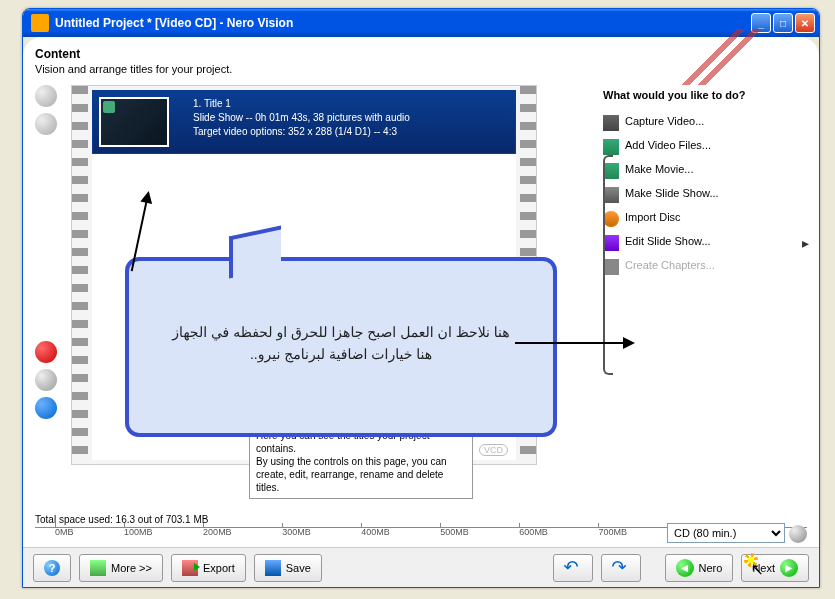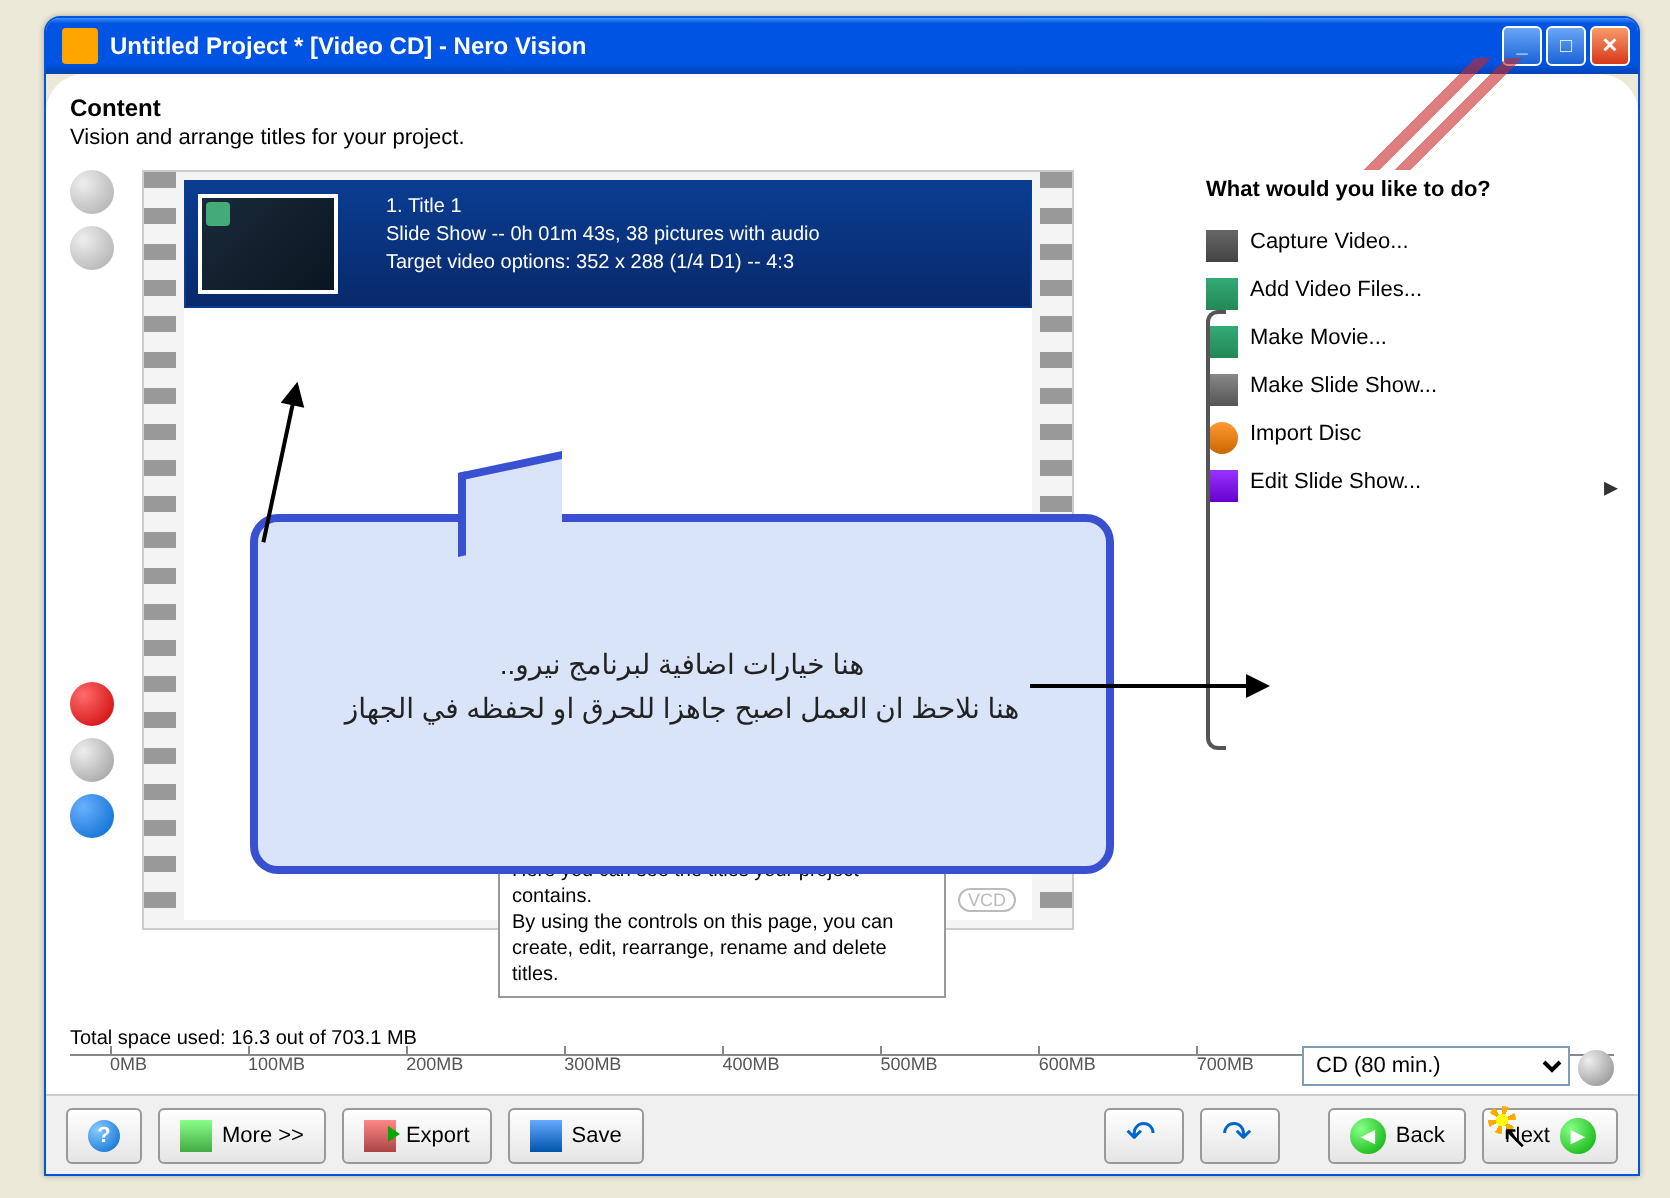--- a/index.html
+++ b/index.html
@@ -54,21 +54,21 @@
 .rp-chev { position: absolute; right: -2px; top: 150px; font-size: 14px; color: #333; }
 
 .hint-box { position: absolute; left: 226px; bottom: 88px; width: 224px; border: 1px solid #999; padding: 4px 6px; font-size: 10px; line-height: 13px; background: #fff; }
 
 .space-used { position: absolute; left: 12px; bottom: 62px; font-size: 10px; }
 
 .ruler { position: absolute; left: 12px; right: 12px; bottom: 42px; height: 18px; border-top: 1px solid #888; font-size: 9px; color: #555; display: flex; justify-content: space-between; padding-right: 180px; }
 .ruler span { position: relative; top:-1px;margin-left:20px; }
 .ruler span::before{ content:''; position:absolute; top:-4px; left:0; width:1px; height:4px; background:#888; }
 
-.cd-select { position: absolute; right: 34px; bottom: 44px; width: 134px; height: 20px; border: 1px solid #7e9db9; font-size: 11px; padding: 1px 2px; background:#fff;margin-left:48px; }
+.cd-select { position: absolute; right: 34px; bottom: 44px; width: 118px; height: 20px; border: 1px solid #7e9db9; font-size: 11px; padding: 1px 2px; background:#fff;margin-left:48px; }
 .cd-gear { position: absolute; right: 12px; bottom: 44px; width: 18px; height: 18px; border-radius:50%; background: radial-gradient(circle at 30% 30%, #eee, #888); }
 
 .bottom-bar { position: absolute; left: 0; right: 0; bottom: 0; height: 40px; background: #f0f0f0; border-top: 1px solid #ccc; display: flex; align-items: center; padding: 0 10px; gap: 8px; }
 .btn { height: 28px; border: 1px solid #999; border-radius: 3px; background: linear-gradient(#fff,#e5e5e5); display: flex; align-items: center; gap: 5px; padding: 0 10px; font-size: 11px; }
 .btn .bicon { width: 16px; height: 16px; }
 .help-icon{ width:16px; height:16px; border-radius:50%; background:radial-gradient(circle at 30% 30%,#8cf,#06c); color:#fff; font-size:11px; font-weight:bold; display:flex; align-items:center; justify-content:center; }
 .more-icon{ background:linear-gradient(#8f8,#4a4); }
 .export-icon{ background:linear-gradient(#f88,#a44); position:relative; }
 .export-icon::after{ content:''; position:absolute; right:-2px; top:3px; border-left:6px solid #0a0; border-top:4px solid transparent; border-bottom:4px solid transparent; }
 .save-icon{ background:linear-gradient(#6af,#05a); }
@@ -166,20 +166,24 @@
             <span>Make Slide Show...</span>
           </div>
         <div class="rp-item">
             <div class="rp-icon import"></div>
             <span>Import Disc</span>
           </div>
         <div class="rp-item">
             <div class="rp-icon edit"></div>
             <span>Edit Slide Show...</span>
           </div>
+        <div class="rp-item disabled">
+            <div class="rp-icon"></div>
+            <span>Create Chapters...</span>
+          </div>
         <div class="rp-chev">▸</div>
       </div>
     </div>
 
     <div class="bracket"></div>
 
     <div class="hint-box">
       <div>Here you can see the titles your project contains.</div>
       <div>By using the controls on this page, you can create, edit, rearrange, rename and delete titles.</div>
     </div>
@@ -221,31 +225,31 @@
       <div class="spacer"></div>
       <div class="btn">
           <div class="undo-icon"></div>
         </div>
       <div class="btn">
           <div class="redo-icon"></div>
         </div>
       <div style="width:8px"></div>
       <div class="btn">
           <div class="nav-icon">◄</div>
-          <span>Back</span>
+          <span>Nero</span>
         </div>
       <div class="btn" style="position:relative">
           <span>Next</span>
           <div class="nav-icon">►</div>
         <div class="spark"></div>
         <div class="cursor">↖</div>
       </div>
     </div>
 
     <div class="callout">
+      <div>هنا نلاحظ ان العمل اصبح جاهزا للحرق او لحفظه في الجهاز</div>
       <div>هنا خيارات اضافية لبرنامج نيرو..</div>
-      <div>هنا نلاحظ ان العمل اصبح جاهزا للحرق او لحفظه في الجهاز</div>
     </div>
     <div class="arrow1"></div>
     <div class="arrow2"></div>
 
   </div>
 </div>
 
 </body></html>

